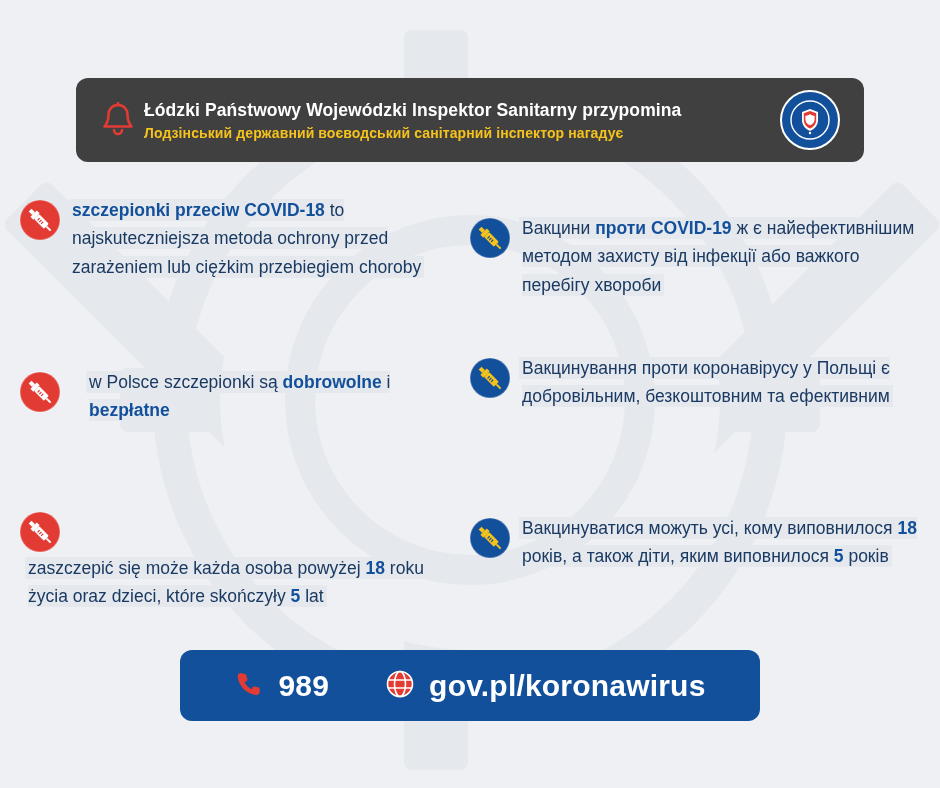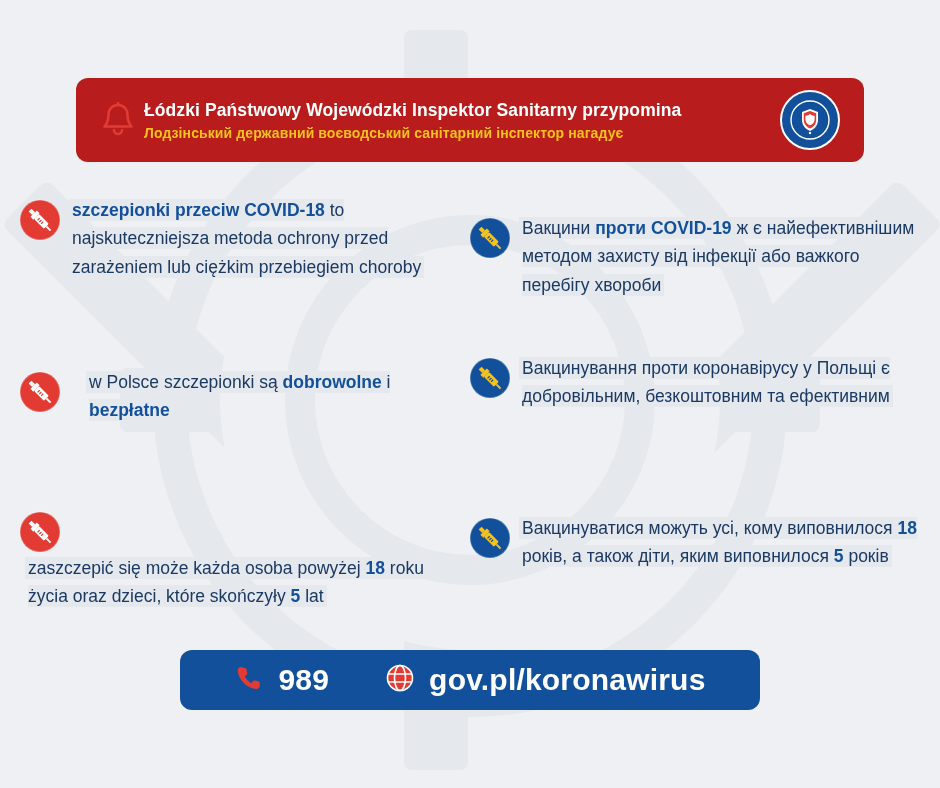--- a/index.html
+++ b/index.html
@@ -23,21 +23,21 @@
     z-index: 0;
   }
 
   
   .banner {
     position: absolute;
     left: 76px;
     top: 78px;
     width: 788px;
     height: 84px;
-    background: #b91c1c;
+    background: #404040;
     border-radius: 12px;
     box-sizing: border-box;
     display: flex;
     align-items: center;
     z-index: 2;
   }
   .banner-bell {
     width: 52px;
     margin-left: 16px;
     display: flex;
@@ -120,21 +120,21 @@
     box-shadow: 3px 0 0 #e5e8ec, -3px 0 0 #e5e8ec;
   }
   .bullet-text b { font-weight: bold; color: #12509b; }
 
   
   .footer {
     position: absolute;
     left: 180px;
     top: 650px;
     width: 580px;
-    height: 60px;
+    height: 71px;
     background: #12509b;
     border-radius: 12px;
     display: flex;
     align-items: center;
     justify-content: center;
     gap: 56px;
     z-index: 2;
   }
   .footer-group {
     display: flex;

